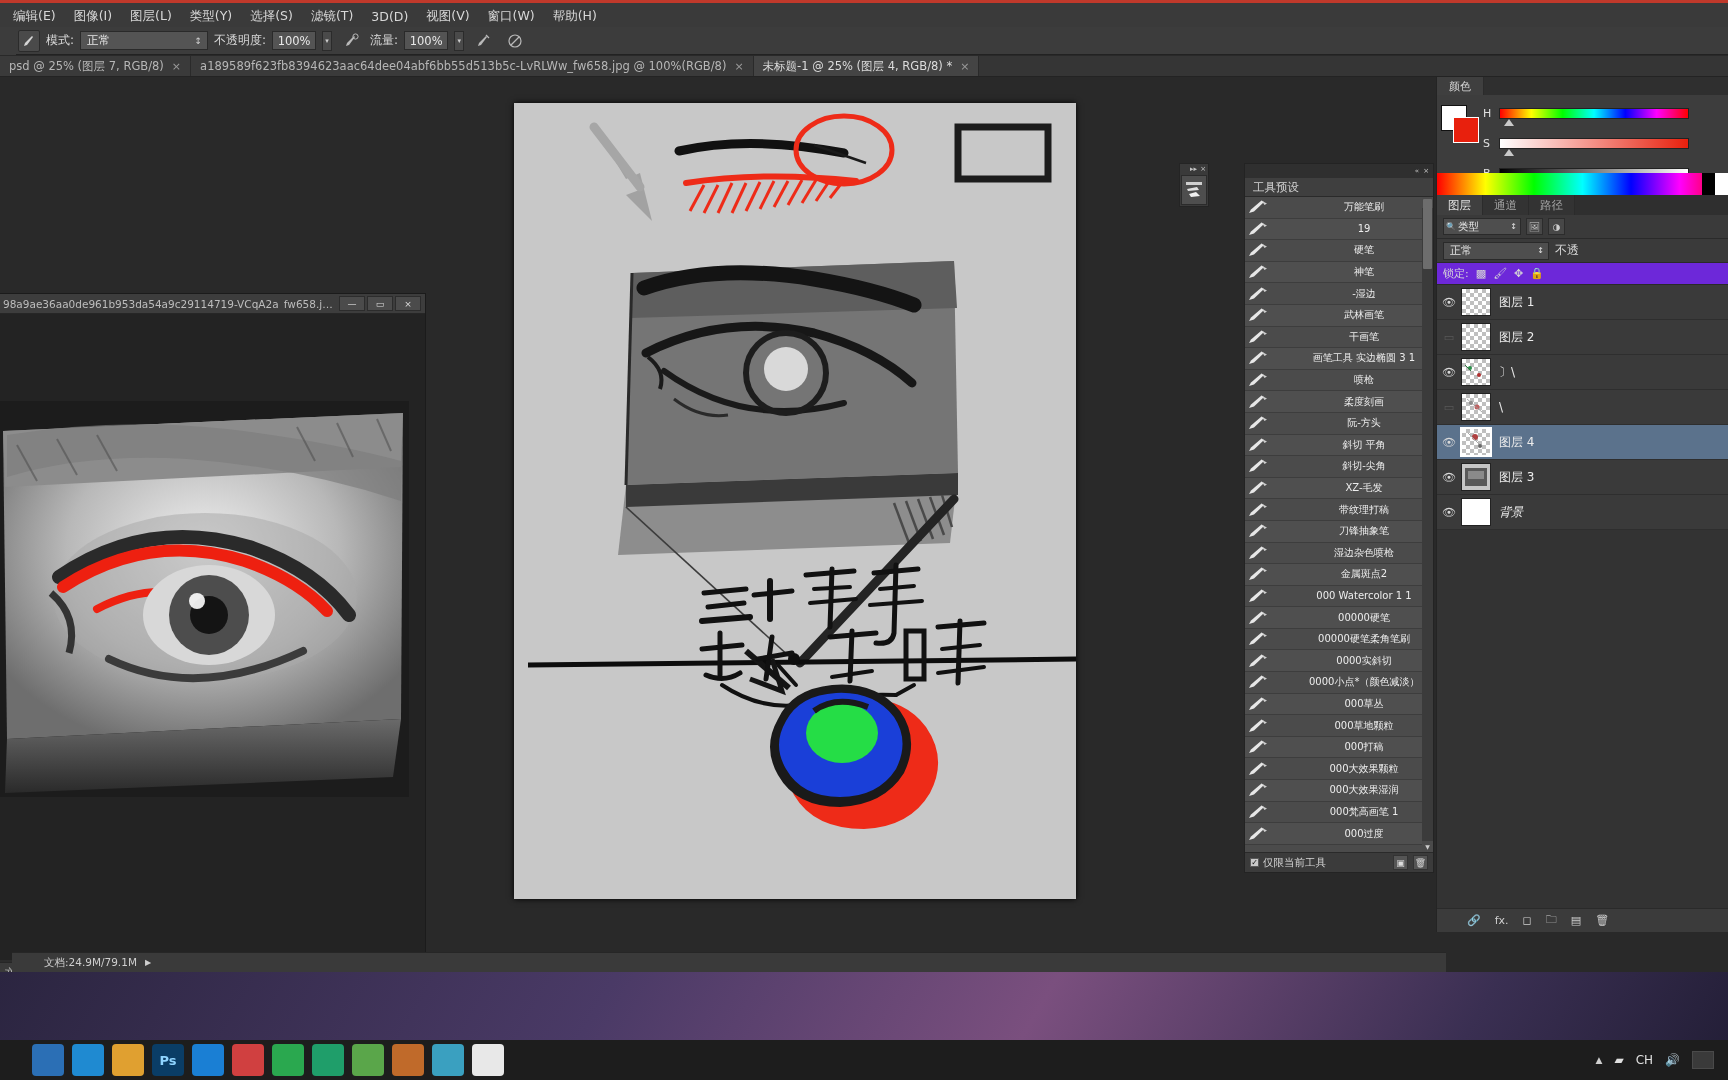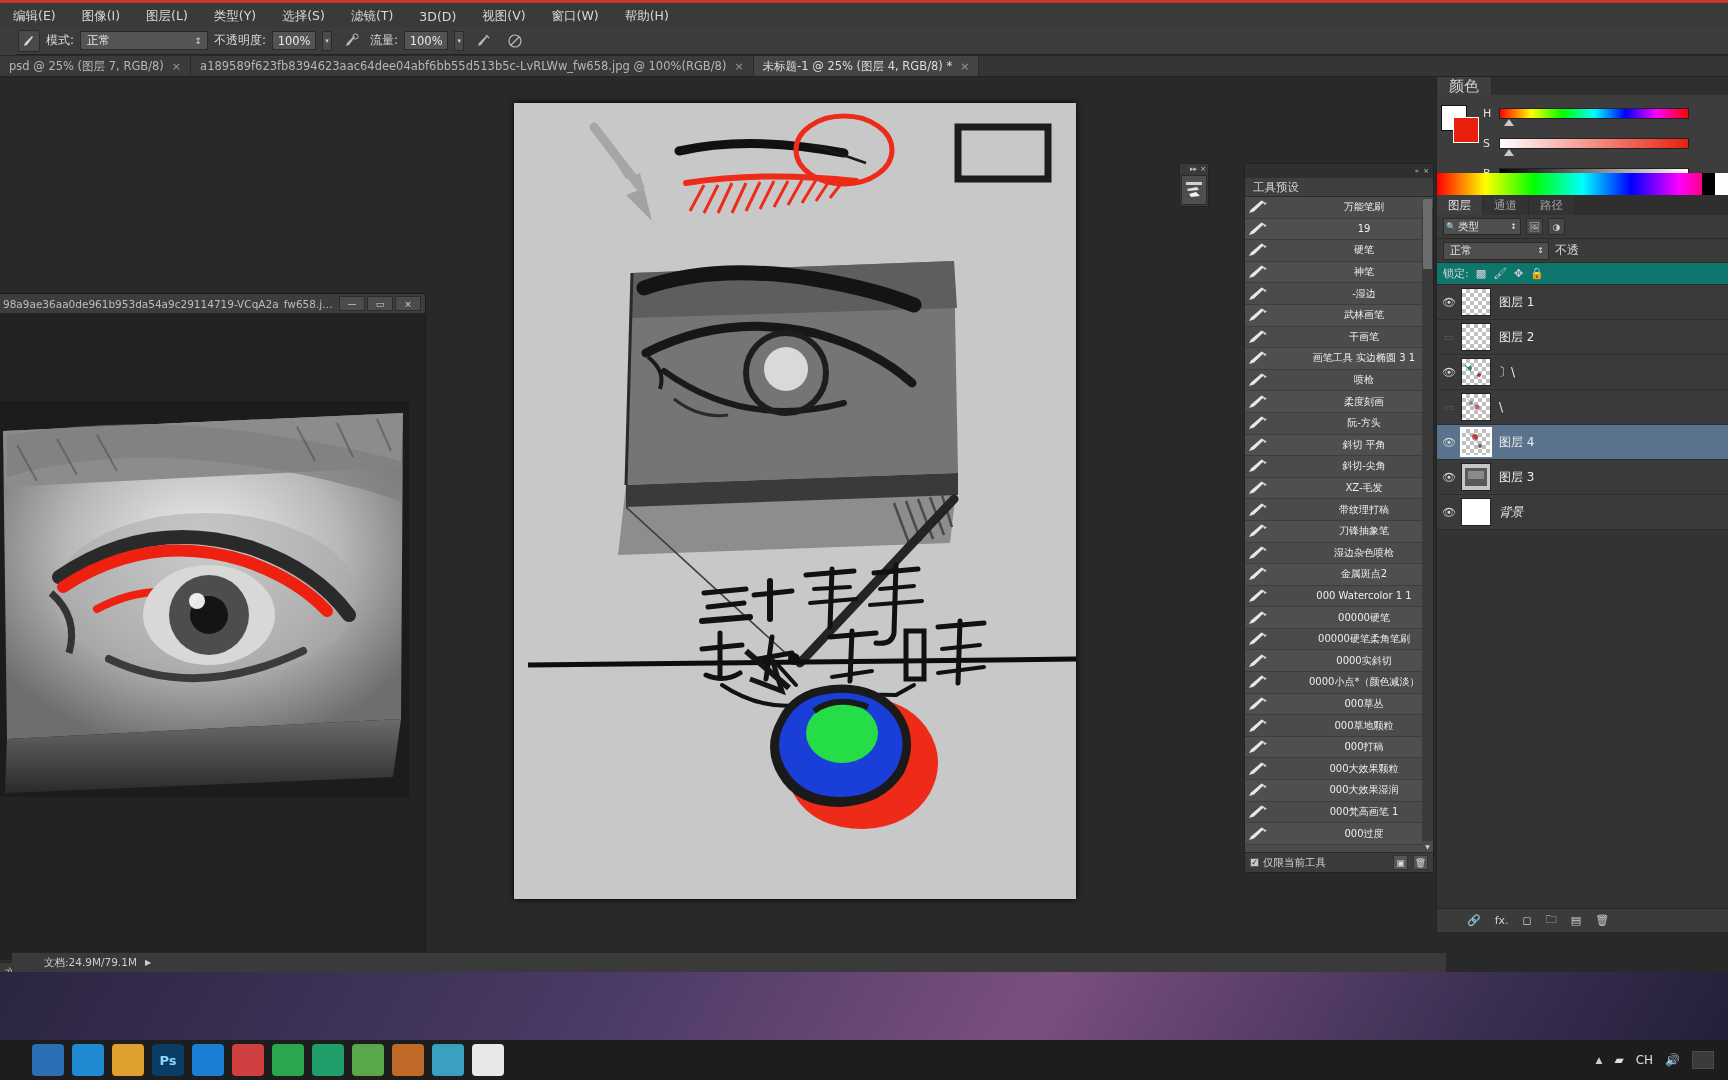--- a/index.html
+++ b/index.html
@@ -6,21 +6,21 @@
   html,body{ width:1728px; height:1080px; overflow:hidden; background:#1e1e1e;
     font-family:"DejaVu Sans","Liberation Sans",sans-serif; }
   #app{ position:relative; width:1728px; height:1080px; background:#292929; }
 
   
   .topstrip{ position:absolute; left:0; top:0; width:1728px; height:5px; background:#3a3a3a;
      border-top:3px solid #c0392b; }
 
   
   .menubar{ position:absolute; left:0; top:5px; width:1728px; height:22px;
-     background:#3a3a3a; display:flex; align-items:center; padding-left:4px;gap:8px;}
+     background:#3a3a3a; display:flex; align-items:center; padding-left:4px;}
   .menubar .mi{ color:#d8d8d8; font-size:12.5px; padding:2px 9px; white-space:nowrap; }
 
   
   .optbar{ position:absolute; left:0; top:27px; width:1728px; height:28px;
      background:#3c3c3c; border-bottom:1px solid #222; display:flex; align-items:center;
      padding-left:2px; gap:6px;}
   .opt-tool{ width:22px;height:22px;background:#4a4a4a;border:1px solid #2b2b2b;border-radius:2px;
      display:flex;align-items:center;justify-content:center;color:#d0d0d0;font-size:11px;}
   .opt-caret{width:10px;height:20px;background:#4a4a4a;border:1px solid #2b2b2b;display:flex;
      align-items:center;justify-content:center;color:#ccc;font-size:7px;}
@@ -94,21 +94,21 @@
   .chkbox{width:9px;height:9px;background:#c9c9c9;border:1px solid #5a5a5a;display:inline-flex;
      align-items:center;justify-content:center;color:#111;font-size:8px;margin-right:4px;}
   .foot-ic{width:15px;height:15px;background:#555;border:1px solid #333;display:flex;
      align-items:center;justify-content:center;color:#ddd;font-size:9px;}
 
   
   .rightdock{ position:absolute; left:1436px; top:77px; width:292px; height:855px; background:#333;
      border-left:1px solid #242424;}
   .rd-colorhdr{ height:18px; background:#2f2f2f; display:flex; align-items:flex-end;}
   .rd-tab{ height:18px; background:#3f3f3f; display:flex; align-items:center; padding:0 12px;
-     color:#d2d2d2; font-size:15px; border-right:1px solid #2b2b2b;}
+     color:#d2d2d2; font-size:11px; border-right:1px solid #2b2b2b;}
   .colorbody{ height:100px; background:#3d3d3d; position:relative; padding:8px 6px;}
   .swatches{ position:absolute; left:4px; top:10px; width:40px; height:40px;}
   .sw-fg{ position:absolute; left:0; top:0; width:26px; height:26px; background:#fff; border:1px solid #111;}
   .sw-bg{ position:absolute; left:12px; top:12px; width:26px; height:26px; background:#e8200d; border:1px solid #fff;}
   .slrow{ position:absolute; left:46px; display:flex; align-items:center; gap:6px; width:232px;}
   .sllabel{ color:#e0e0e0; font-size:11px; width:10px;}
   .slbar{ height:11px; width:190px; border:1px solid #222; position:relative;}
   .slknob{ position:absolute; top:10px; width:0;height:0;border-left:5px solid transparent;
      border-right:5px solid transparent;border-bottom:7px solid #c9c9c9;}
   .spectrum{ position:absolute; left:0; bottom:0; width:100%; height:22px;
@@ -126,21 +126,21 @@
      font-size:10.5px;display:flex;align-items:center;padding-left:14px;position:relative;}
   .lp-fsel:before{content:"\1F50D"; position:absolute; left:2px; font-size:8px;}
   .lp-fsel:after{content:"\2195"; position:absolute; right:3px; font-size:8px;}
   .lp-fic{width:17px;height:17px;background:#474747;border:1px solid #2c2c2c;display:flex;
      align-items:center;justify-content:center;color:#cfcfcf;font-size:9px;}
   .lp-blend{ height:24px; background:#3a3a3a; display:flex; align-items:center; gap:6px; padding:0 6px;
      border-bottom:1px solid #2a2a2a;}
   .lp-bsel{ background:#4e4e4e;border:1px solid #2a2a2a;height:18px;width:106px;color:#e4e4e4;
      font-size:11px;display:flex;align-items:center;padding-left:6px;position:relative;}
   .lp-bsel:after{content:"\2195"; position:absolute; right:4px; font-size:8px;}
-  .lp-lock{ height:22px; background:#0f766e; display:flex; align-items:center; gap:7px; padding:0 6px;
+  .lp-lock{ height:22px; background:#6d28d9; display:flex; align-items:center; gap:7px; padding:0 6px;
      border-bottom:1px solid #2a2a2a; color:#d8d8d8; font-size:11px;}
   .lockic{ color:#d6d6d6; font-size:11px;}
   .lp-rows{ background:#3a3a3a; }
   .lrow{ height:35px; display:flex; align-items:center; border-bottom:1px solid #2e2e2e; }
   .lrow.sel{ background:#5b728c;}
   .leye{ width:24px; flex:0 0 24px; display:flex; align-items:center; justify-content:center;
      color:#d8d8d8; font-size:11px;}
   .lthumb{ width:30px; height:28px; border:1px solid #222; flex:0 0 30px; margin-right:8px;
      background-size:8px 8px;
      background-image:linear-gradient(45deg,#bfbfbf 25%,transparent 25%,transparent 75%,#bfbfbf 75%,#bfbfbf),

